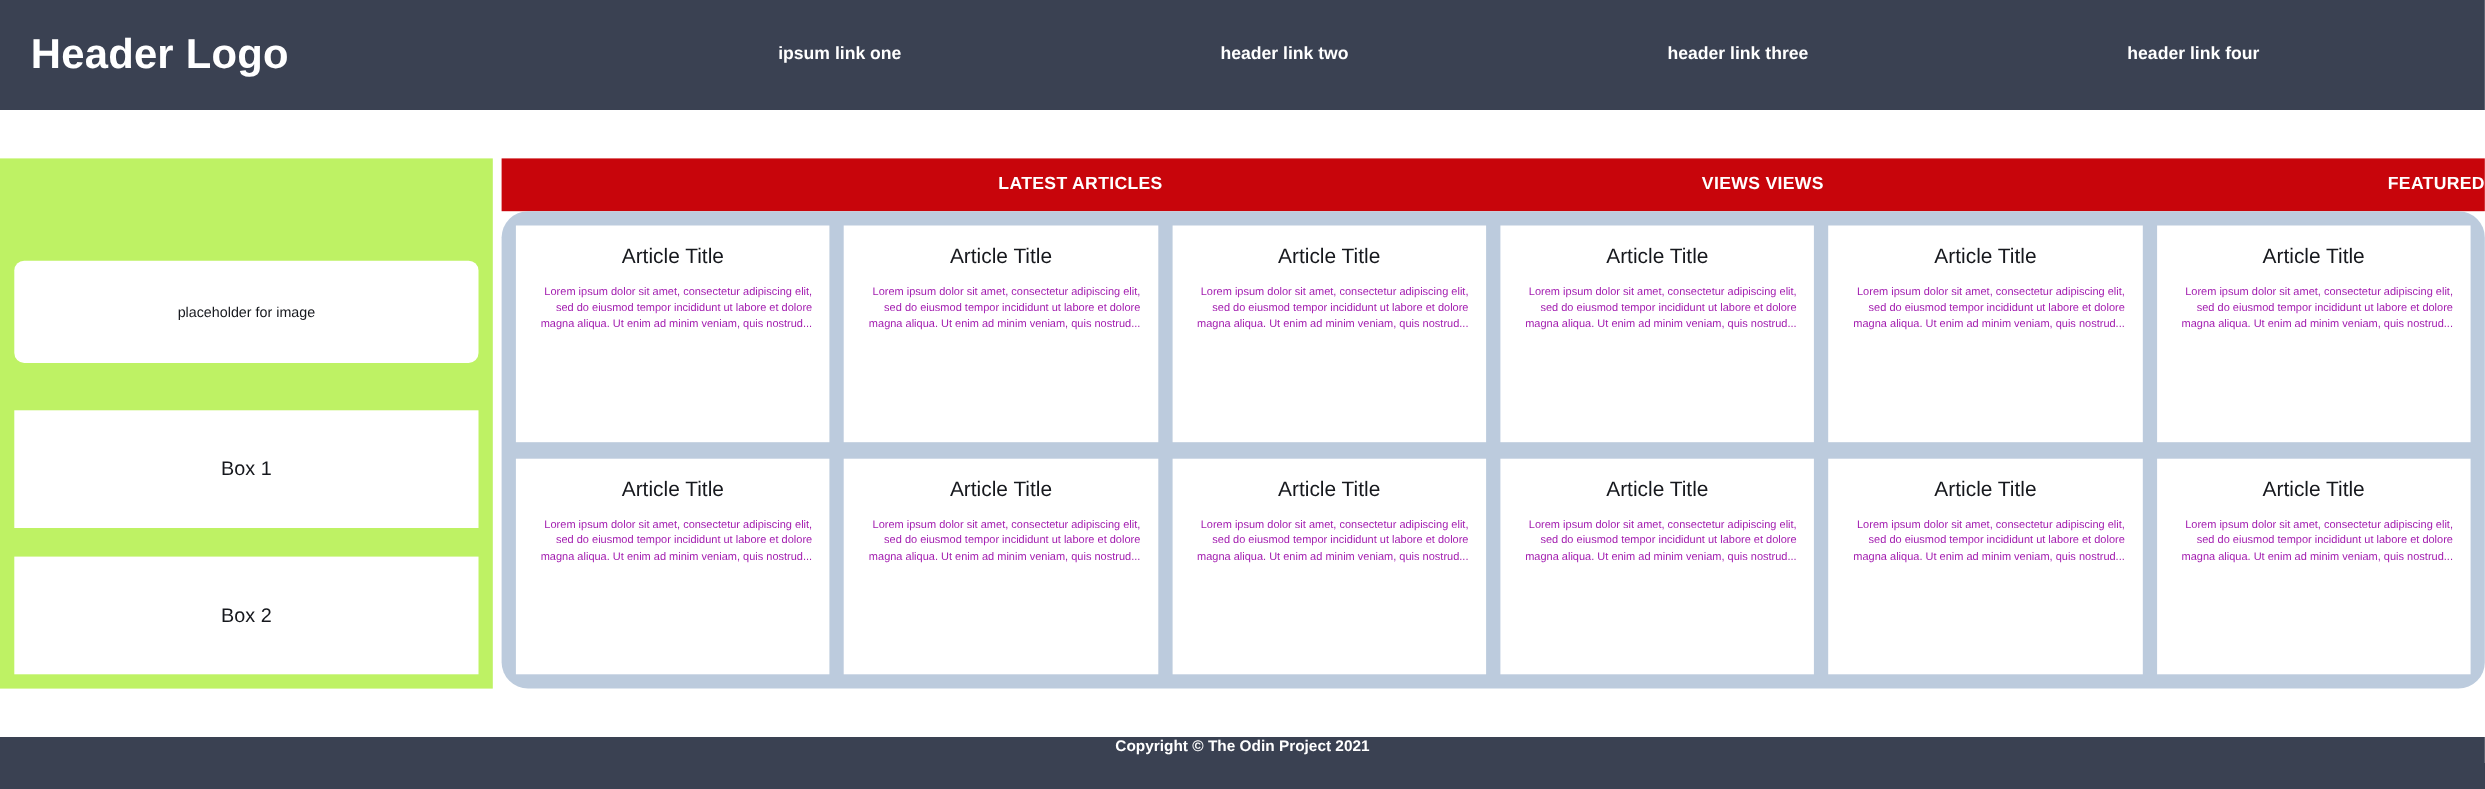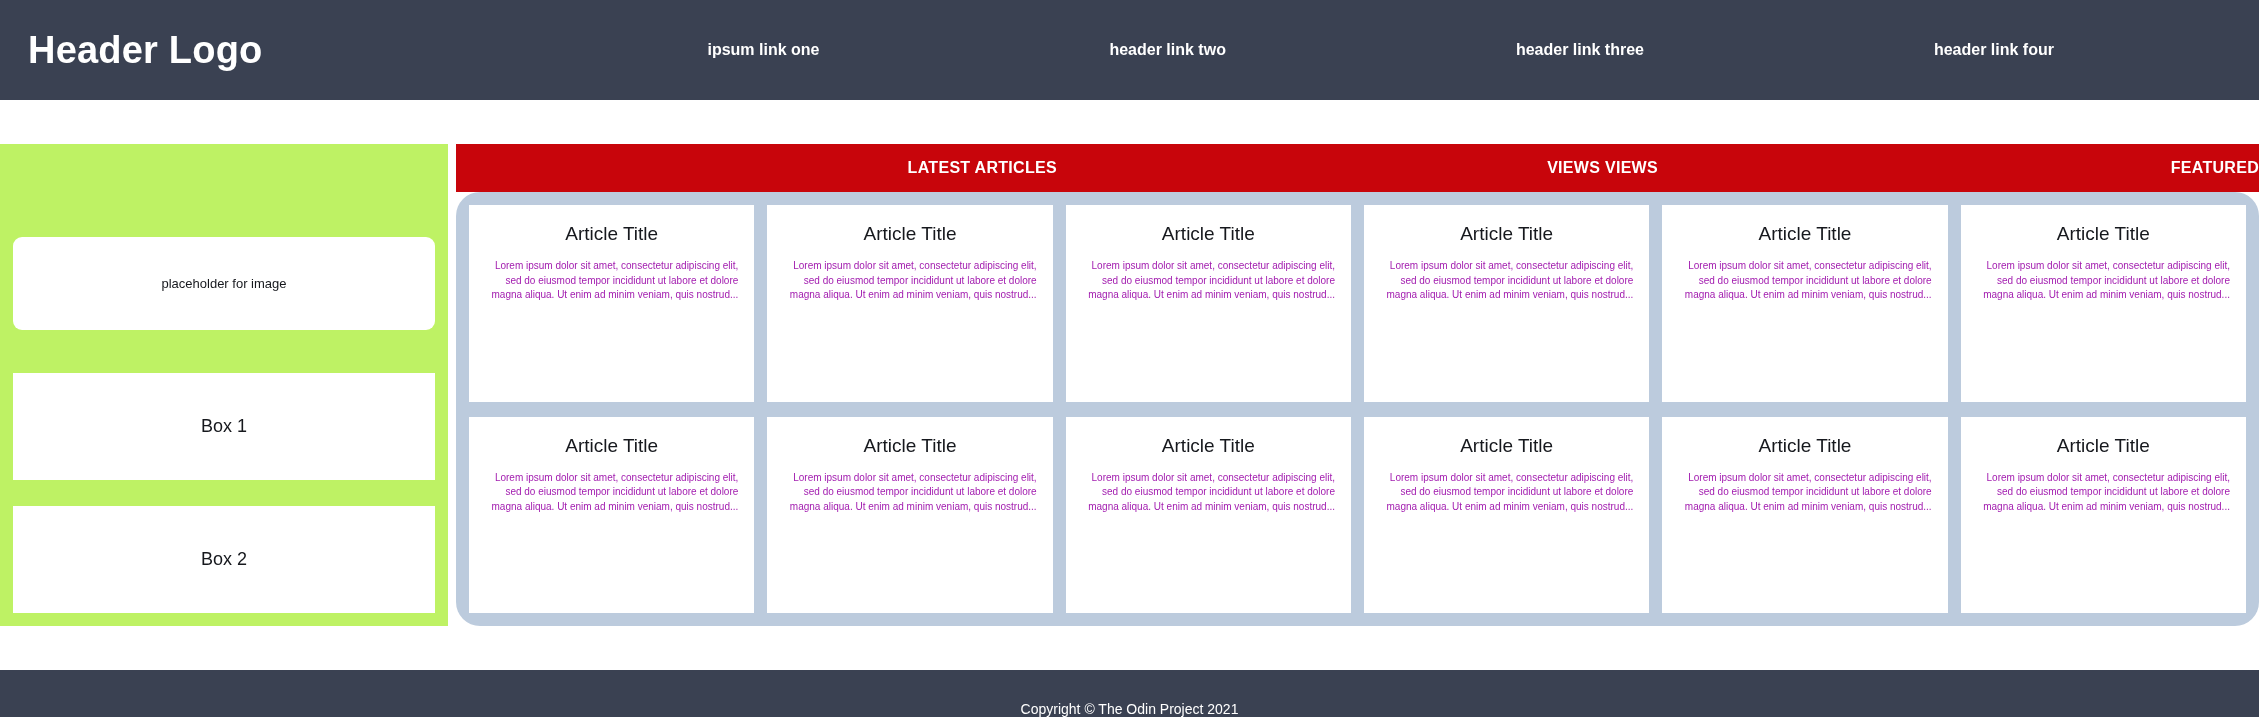--- a/index.html
+++ b/index.html
@@ -164,22 +164,23 @@
     color: #a21caf;
     text-align: right;
   }
 
   
   .footer {
     background: #3a4152;
     height: 47px;
     flex: 0 0 47px;
     display: flex;
-    align-items: flex-end;
+    align-items: flex-start;
     justify-content: center;
+    font-weight: bold;
   }
   .footer-text {
     color: #ffffff;
     font-size: 14px;
   }
 </style>
 </head>
 <body>
 
 <div class="page">

